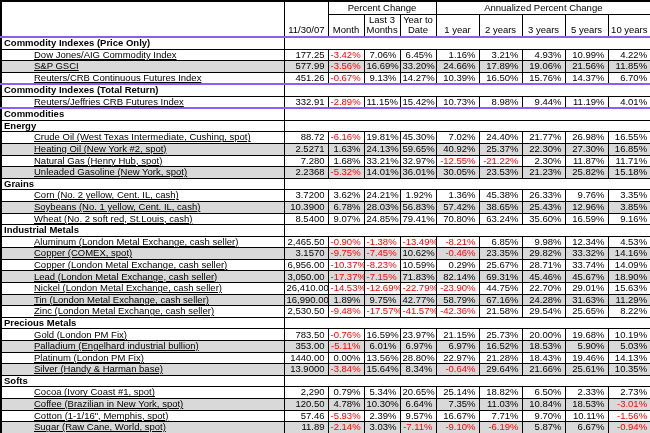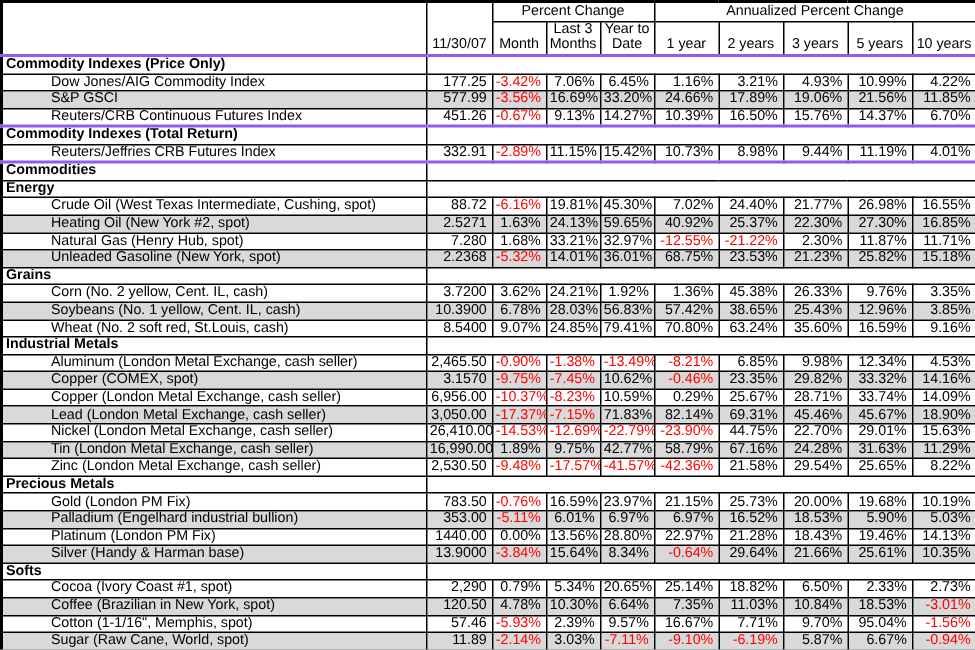--- a/index.html
+++ b/index.html
@@ -21,21 +21,21 @@
   }
   thead tr.h1{height:13px;}
   thead tr.h2{height:23px;}
   thead th.grp{text-align:center;}
   thead tr.h2 th{white-space:normal;vertical-align:bottom;padding-bottom:1px;}
   th.date-h{text-align:right;vertical-align:bottom;padding-right:3px;padding-bottom:1px;}
   tbody tr{height:11.6px;}
   td.lbl{text-align:left;}
   td.lvl0{padding-left:2px;font-weight:bold;}
   td.lvl1{font-weight:bold;}
-  td.lvl2{padding-left:32px;}
+  td.lvl2{padding-left:32px;text-decoration:underline;}
   td.num{text-align:right;padding-right:3px;}
   td.blank{background:#fff;}
   tr.shaded td{background:#D9D9D9;}
   tr.thick-top td, tr.thick-top th{border-top:2px solid #8b5cf6;}
   .neg{color:#FF0000;}
 </style>
 </head>
 <body>
 
 <div class="sheet">
@@ -170,21 +170,21 @@
           <td class="num">2.30%</td>
           <td class="num">11.87%</td>
           <td class="num">11.71%</td>
         </tr>
         <tr class="shaded">
           <td class="lbl lvl2">Unleaded Gasoline (New York, spot)</td>
           <td class="num">2.2368</td>
           <td class="num neg">-5.32%</td>
           <td class="num">14.01%</td>
           <td class="num">36.01%</td>
-          <td class="num">68.75%</td>
+          <td class="num">30.05%</td>
           <td class="num">23.53%</td>
           <td class="num">21.23%</td>
           <td class="num">25.82%</td>
           <td class="num">15.18%</td>
         </tr>
         <tr>
           <td class="lbl lvl1">Grains</td>
           <td colspan="9" class="blank"></td>
         </tr>
         <tr>
@@ -393,21 +393,21 @@
         </tr>
         <tr>
           <td class="lbl lvl2">Cotton (1-1/16", Memphis, spot)</td>
           <td class="num">57.46</td>
           <td class="num neg">-5.93%</td>
           <td class="num">2.39%</td>
           <td class="num">9.57%</td>
           <td class="num">16.67%</td>
           <td class="num">7.71%</td>
           <td class="num">9.70%</td>
-          <td class="num">95.04%</td>
+          <td class="num">10.11%</td>
           <td class="num neg">-1.56%</td>
         </tr>
         <tr class="shaded">
           <td class="lbl lvl2">Sugar (Raw Cane, World, spot)</td>
           <td class="num">11.89</td>
           <td class="num neg">-2.14%</td>
           <td class="num">3.03%</td>
           <td class="num neg">-7.11%</td>
           <td class="num neg">-9.10%</td>
           <td class="num neg">-6.19%</td>

